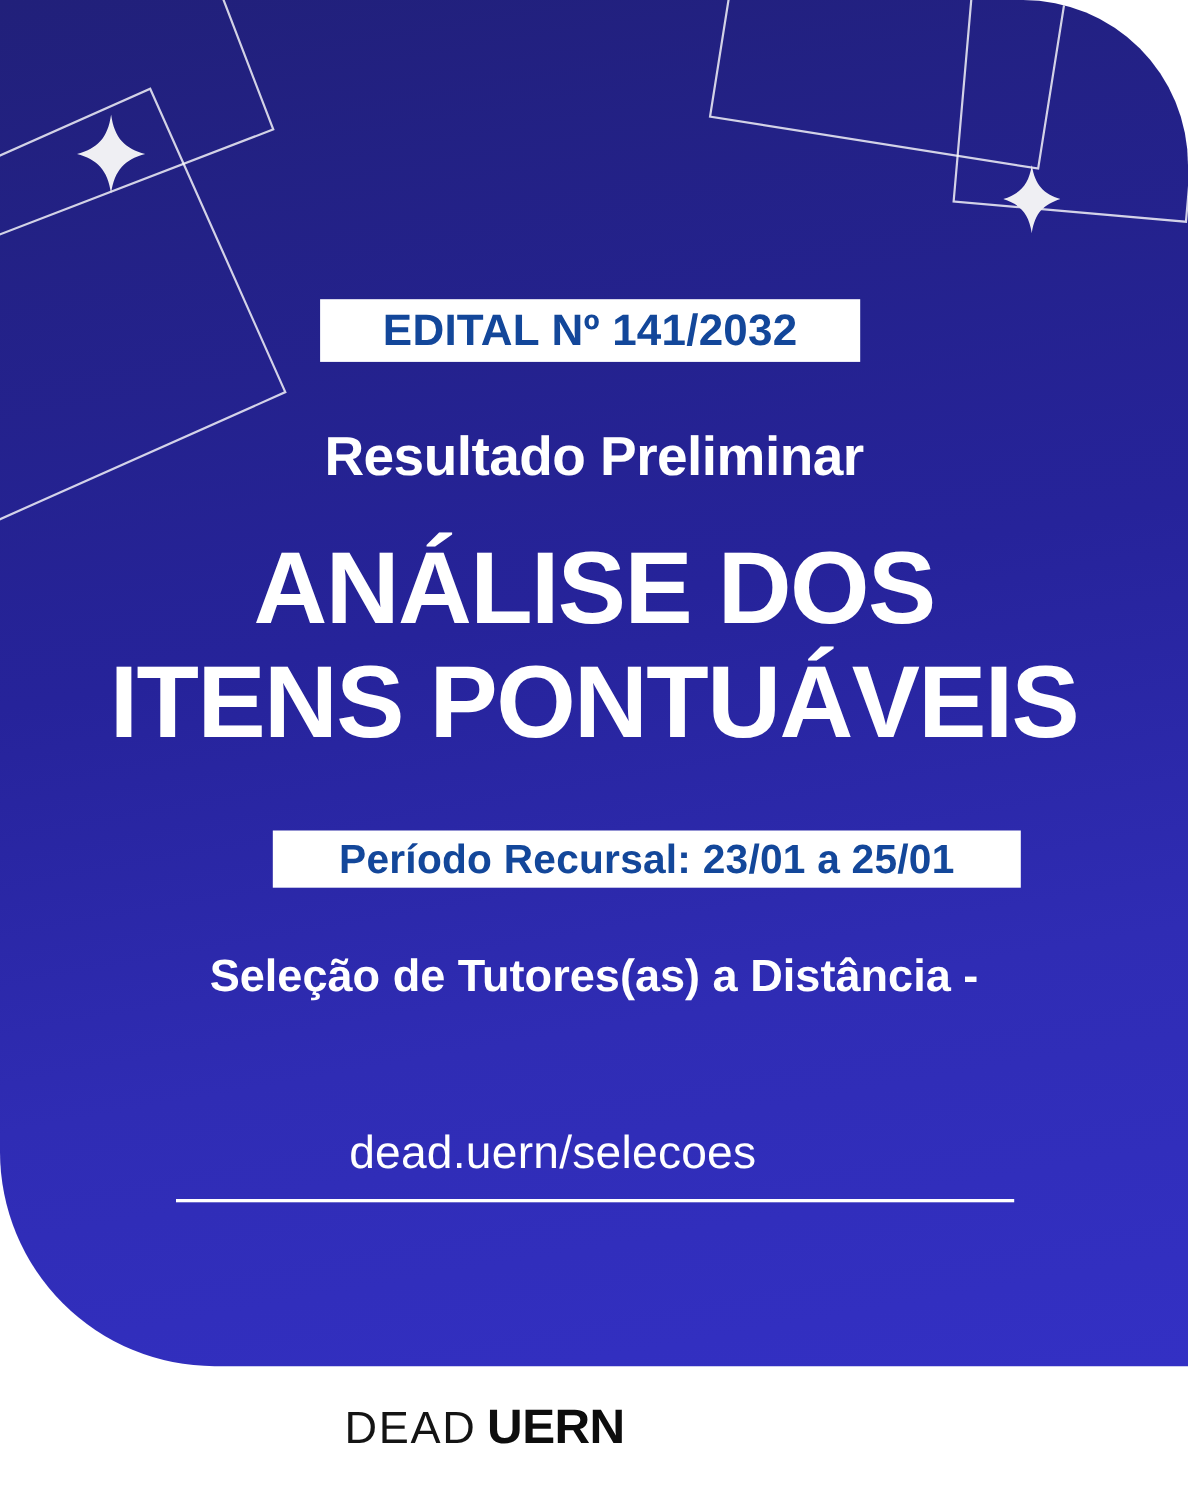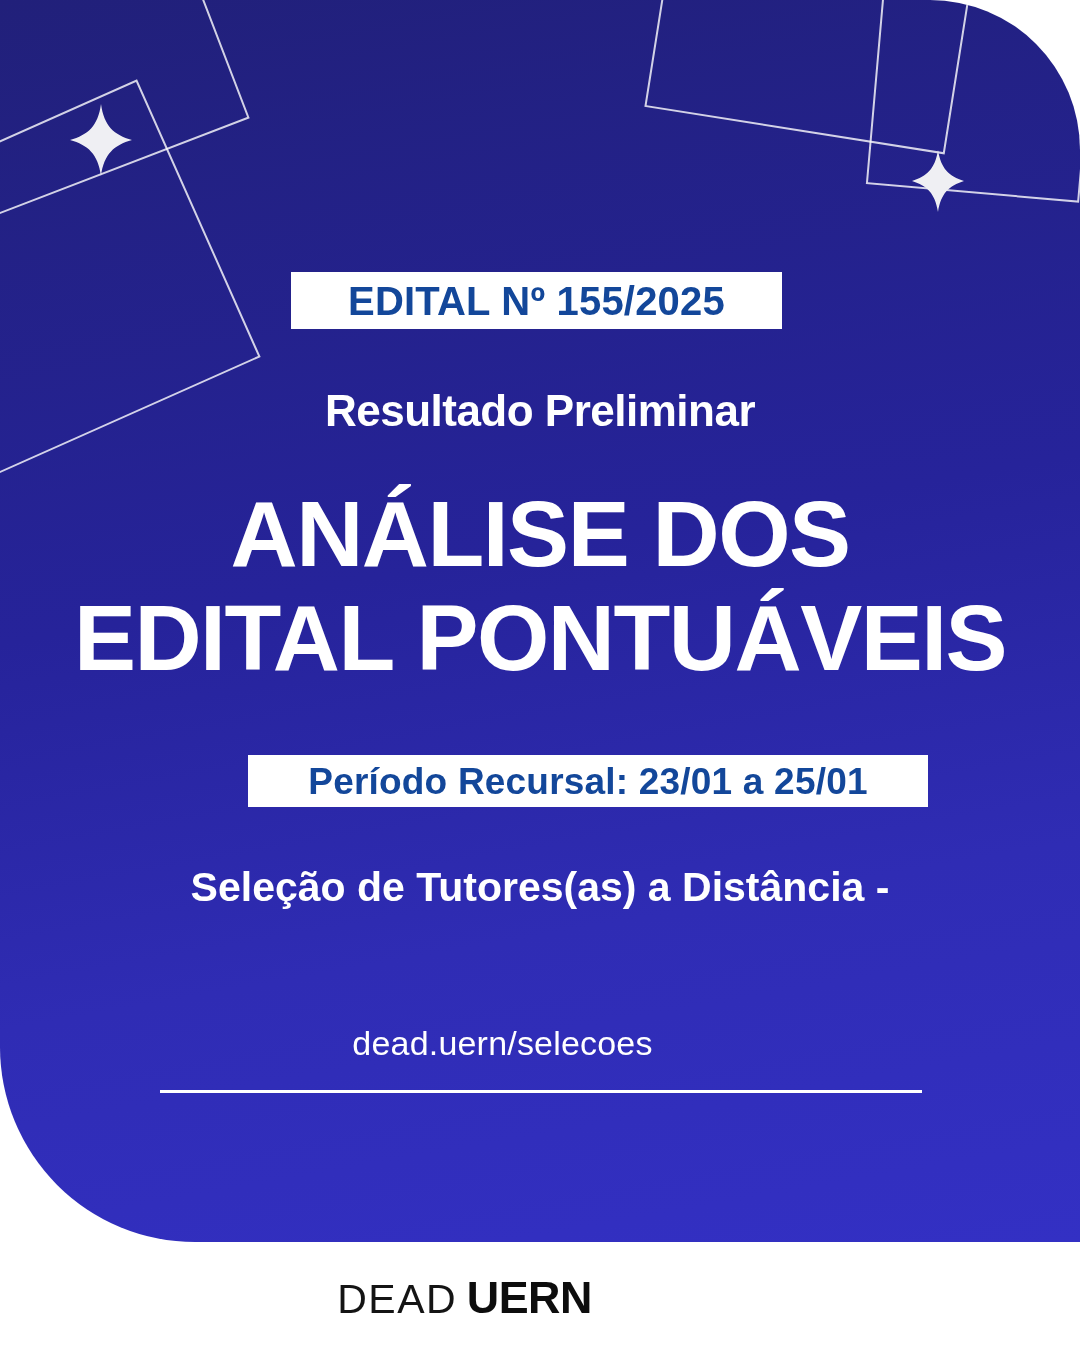--- a/index.html
+++ b/index.html
@@ -111,21 +111,21 @@
     align-items: center;
     justify-content: center;
   }
 
   .kicker {
     position: absolute;
     left: 0;
     top: 386px;
     width: 1080px;
     color: #ffffff;
-    font-size: 44px;
+    font-size: 50px;
     font-weight: 700;
     letter-spacing: -0.5px;
   }
 
   .headline {
     position: absolute;
     left: 0;
     top: 482px;
     width: 1080px;
     color: #ffffff;
@@ -162,21 +162,21 @@
     font-weight: 700;
     line-height: 1.34;
   }
 
   .url {
     position: absolute;
     left: 0;
     top: 1024px;
     width: 1005px;
     color: #ffffff;
-    font-size: 34px;
+    font-size: 42px;
     font-weight: 400;
     letter-spacing: 0.2px;
   }
 
   .rule {
     position: absolute;
     left: 160px;
     top: 1090px;
     width: 762px;
     height: 3px;
@@ -185,21 +185,20 @@
 
   
   .footer-logo {
     position: absolute;
     left: 0;
     top: 1276px;
     width: 880px;
     text-align: center;
     line-height: 1;
     white-space: nowrap;
-    padding-left: 24px;
   }
   .logo-dead {
     color: #141414;
     font-size: 41px;
     font-weight: 400;
     letter-spacing: 1.5px;
   }
   .logo-uern {
     color: #0d0d0d;
     font-size: 44px;
@@ -225,27 +224,27 @@
 
     <svg class="sparkle sparkle-1" width="62" height="72" viewBox="0 0 62 72">
       <path d="M31 0 C34 22 44 31 62 36 C44 41 34 50 31 72 C28 50 18 41 0 36 C18 31 28 22 31 0 Z"></path>
     </svg>
     <svg class="sparkle sparkle-2" width="52" height="62" viewBox="0 0 52 62">
       <path d="M26 0 C29 19 37 26 52 31 C37 36 29 43 26 62 C23 43 15 36 0 31 C15 26 23 19 26 0 Z"></path>
     </svg>
 
     <div class="content">
 
-      <div class="badge badge-edital">EDITAL Nº 155/2025</div>
+      <div class="badge badge-edital">EDITAL Nº 141/2032</div>
 
       <div class="kicker">Resultado Preliminar</div>
 
       <div class="headline">
         <span class="line">ANÁLISE DOS</span>
-        <span class="line">EDITAL PONTUÁVEIS</span>
+        <span class="line">ITENS PONTUÁVEIS</span>
       </div>
 
       <div class="badge badge-periodo">Período Recursal: 23/01 a 25/01</div>
 
       <div class="subtitle">
         <span>Seleção de Tutores(as) a Distância -</span><br>
       </div>
 
       <div class="url">dead.uern/selecoes</div>
 

